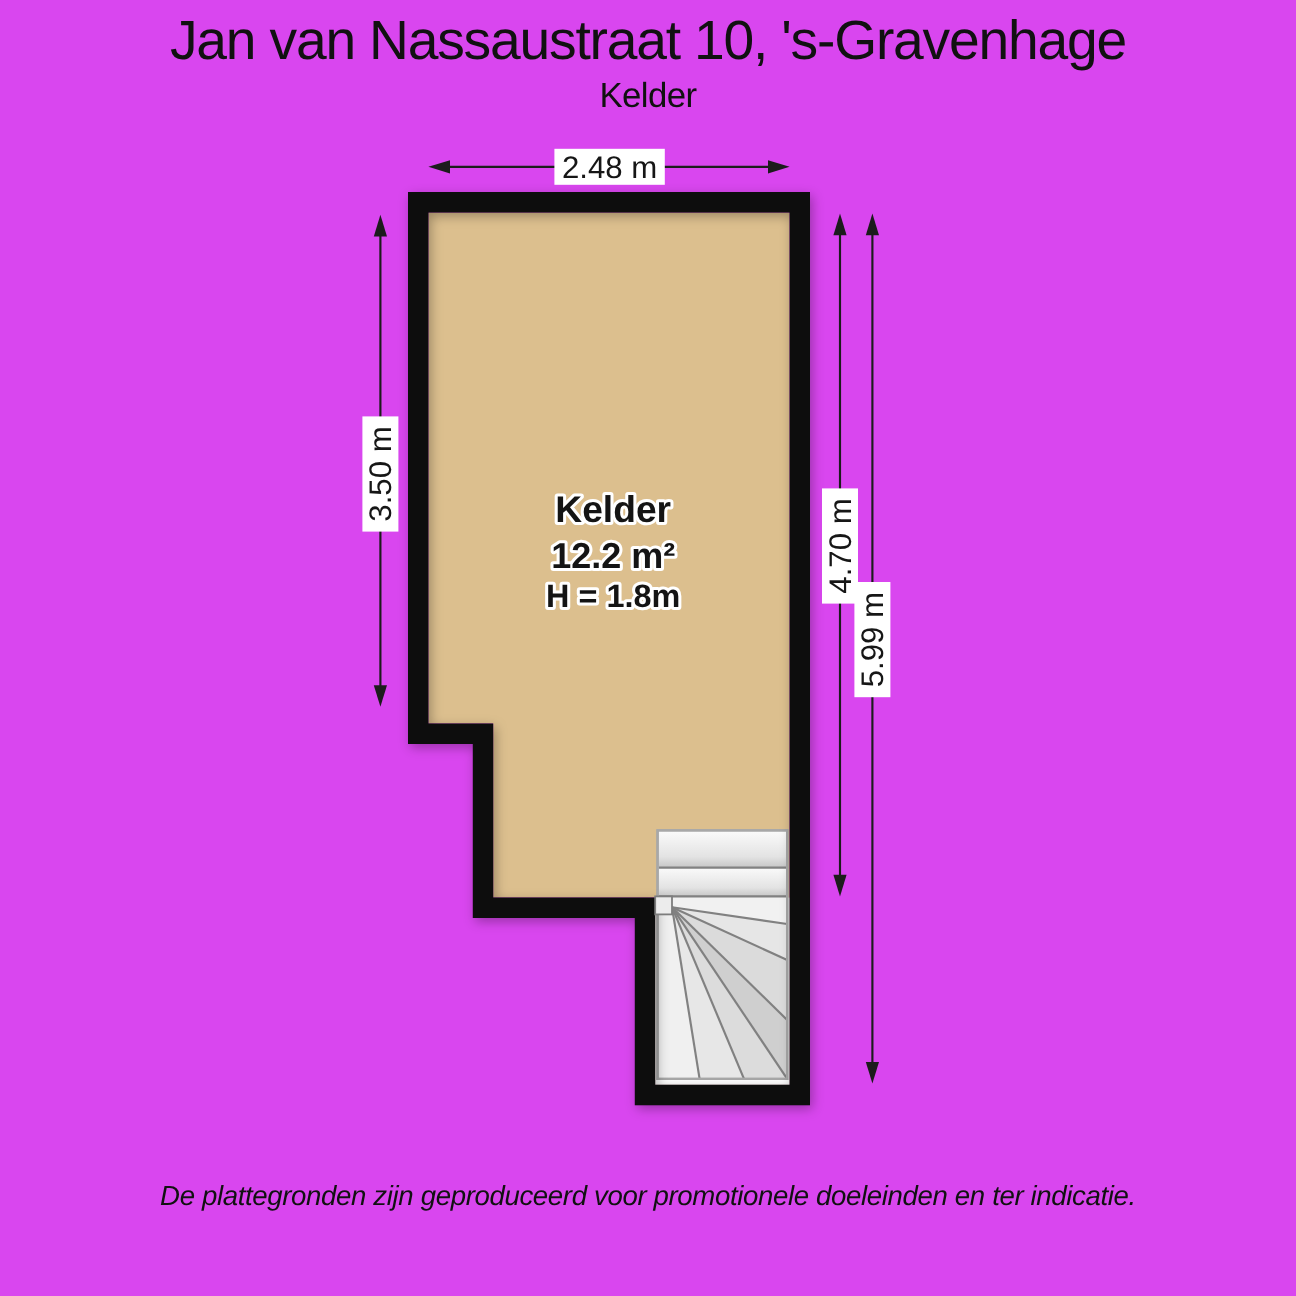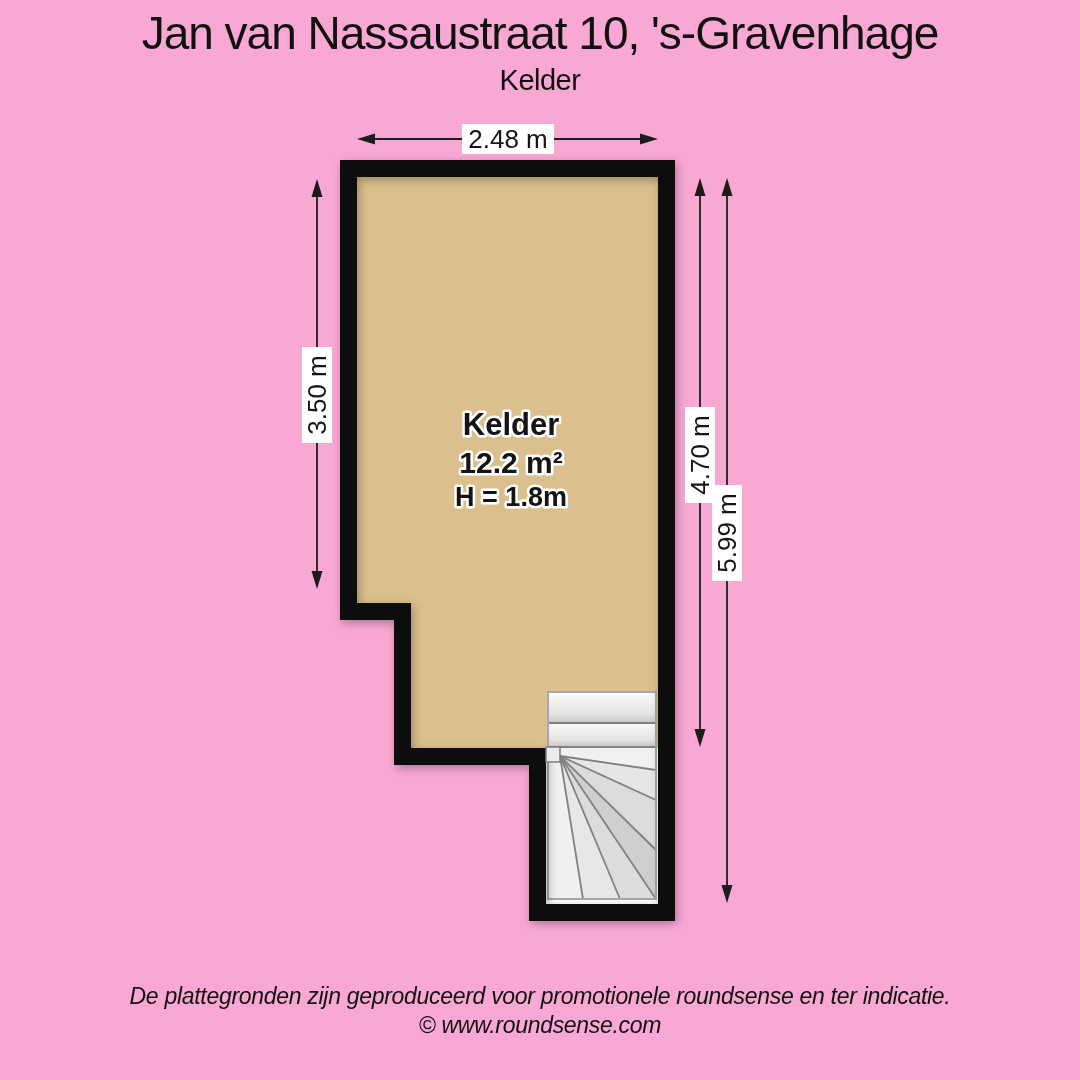--- a/index.html
+++ b/index.html
@@ -1,19 +1,19 @@
 <!DOCTYPE html>
 <html><head>
 <meta charset="utf-8">
 <style>
   html,body{margin:0;padding:0;background:#ffffff;}
   .page{
     position:relative;
     width:1080px;height:1080px;
-    background:#f9a8d4;
+    background:#d946ef;
     font-family:"Liberation Sans",sans-serif;
     overflow:hidden;
   }
   .title{
     position:absolute;top:6px;left:0;width:100%;
     text-align:center;
     font-size:46px;letter-spacing:-1px;
     color:#111;white-space:nowrap;
   }
   .subtitle{
@@ -133,17 +133,16 @@
     </g>
 
     <g>
       <text class="room-text" x="511" y="435" text-anchor="middle" font-size="31">Kelder</text>
       <text class="room-text" x="511" y="473" text-anchor="middle" font-size="30">12.2 m²</text>
       <text class="room-text" x="511" y="506" text-anchor="middle" font-size="27">H = 1.8m</text>
     </g>
   </svg>
 
   <div class="footer">
-    <div>De plattegronden zijn geproduceerd voor promotionele roundsense en ter indicatie.</div>
-    <div>© www.roundsense.com</div>
+    <div>De plattegronden zijn geproduceerd voor promotionele doeleinden en ter indicatie.</div>
   </div>
 
 </div>
 
 </body></html>

